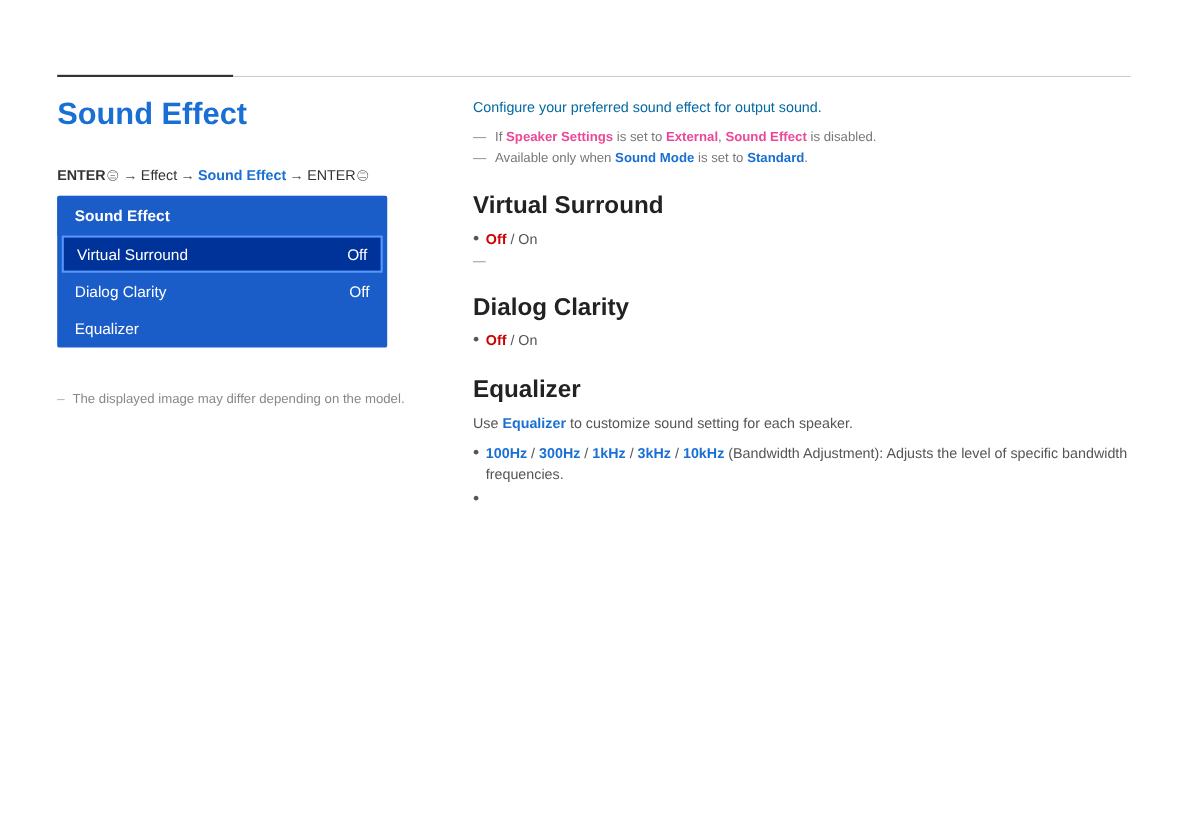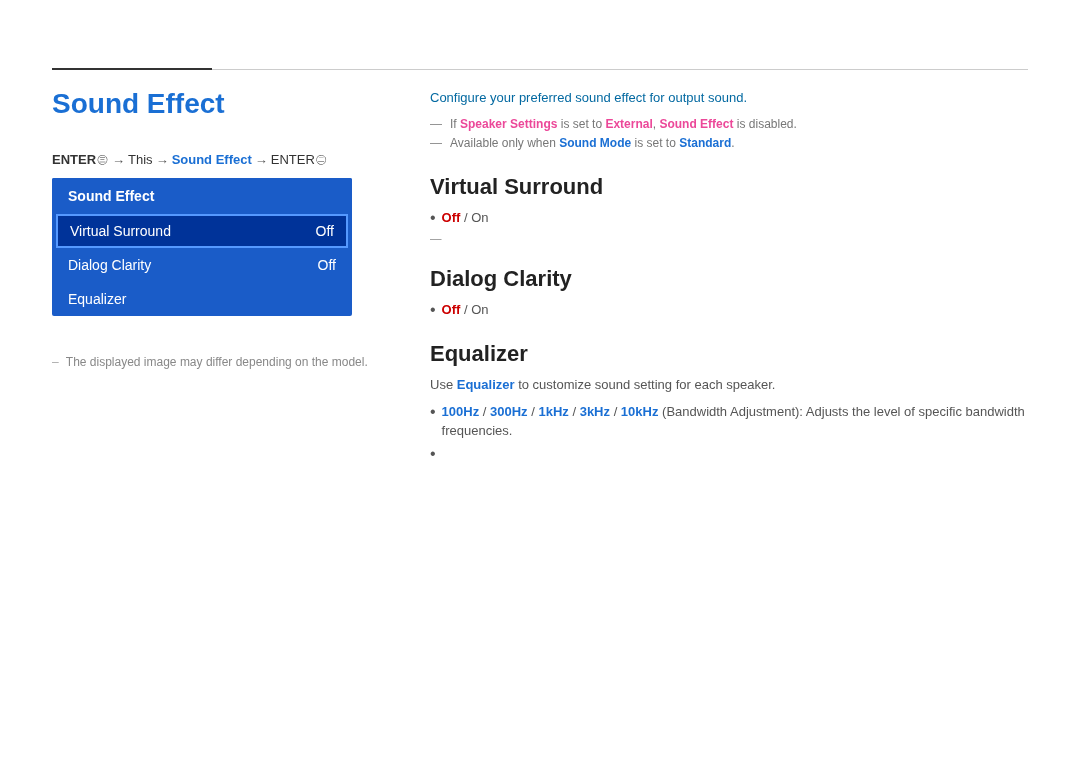--- a/index.html
+++ b/index.html
@@ -195,21 +195,21 @@
   <div class="top-bar-dark"></div>
   <div class="top-bar-light"></div>
 </div>
 
 <h1 class="page-title">Sound Effect</h1>
 
 <div class="breadcrumb">
   <span class="breadcrumb-menu">ENTER</span>
   <span style="font-size:11px; margin: 0 1px;">㊂</span>
   <span class="breadcrumb-arrow"> → </span>
-  <span>This</span>
+  <span>Effect</span>
   <span class="breadcrumb-arrow"> → </span>
   <span class="breadcrumb-highlight">Sound Effect</span>
   <span class="breadcrumb-arrow"> → </span>
   <span>ENTER</span>
   <span style="font-size:11px; margin-left:1px;">㊁</span>
 </div>
 
 <div class="menu-panel">
   <div class="menu-header">Sound Effect</div>
 

